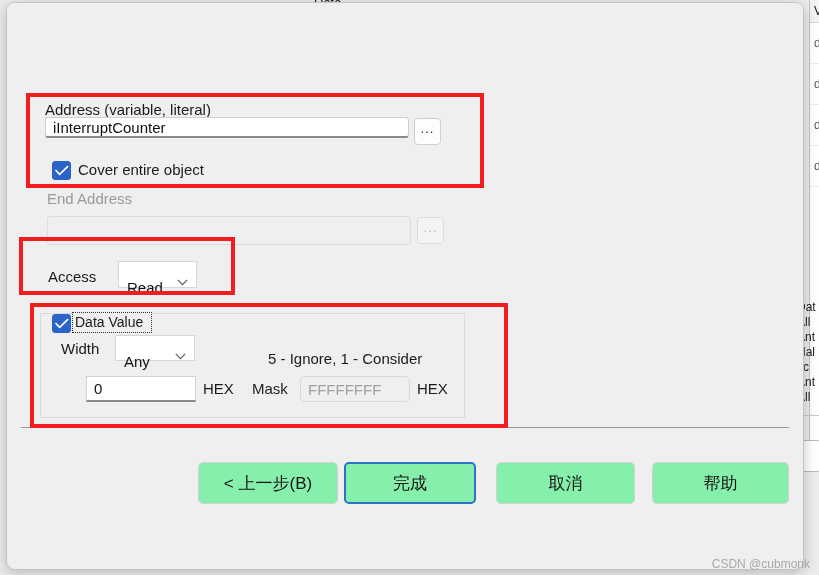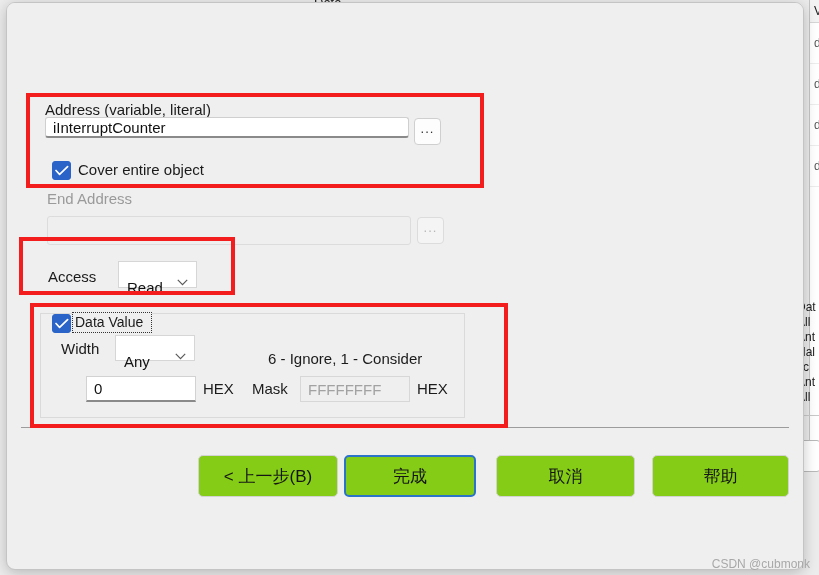--- a/index.html
+++ b/index.html
@@ -195,21 +195,21 @@
   .txtfield.flat {
     background: #ffffff;
     border: 1px solid #d2d2d2;
     border-bottom: 2px solid #8a8a8a;
     border-radius: 0;
   }
   .txtfield.maskfield {
     background: #efefef;
     border: 1px solid #d7d7d7;
     border-bottom: 1px solid #d7d7d7;
-    border-radius: 0;
+    border-radius: 5px;
     color: #a2a2a2;
   }
 
   .dots-btn {
     position: absolute;
     width: 27px;
     height: 27px;
     background: #fdfdfd;
     border: 1px solid #cfcfcf;
     border-radius: 4px;
@@ -279,31 +279,32 @@
     position: absolute;
     left: 14px;
     top: 424px;
     width: 768px;
     height: 1px;
     background: #9c9c9c;
   }
   .dlgbtn {
     position: absolute;
     height: 42px;
-    background: #84cc16;
+    background: #86efac;
     border: 1px solid #d2d2d2;
     border-radius: 5px;
     box-sizing: border-box;
     font-family: "Liberation Sans", sans-serif;
     font-size: 17px;
     color: #151515;
     cursor: pointer;
     display: flex;
     align-items: center;
     justify-content: center;
+    margin-top: 7px;
   }
   .dlgbtn.default {
     border: 2px solid #2a73c9;
   }
   #btn-back   { left: 191px; top: 452px; width: 140px; }
   #btn-finish { left: 337px; top: 452px; width: 132px; }
   #btn-cancel { left: 489px; top: 452px; width: 139px; }
   #btn-help   { left: 645px; top: 452px; width: 137px; }
 
   
@@ -398,21 +399,21 @@
 
     <div class="combo" style="left:108px; top:332px; width:80px; height:26px;">
       <span class="combo-val">Any</span>
       <span class="chev">
         <svg width="11" height="7" viewBox="0 0 11 7" aria-hidden="true">
           <polyline points="0.8,0.9 5.5,5.6 10.2,0.9" fill="none" stroke="#5a5a5a" stroke-width="1.2"></polyline>
         </svg>
       </span>
     </div>
 
-    <div class="lbl" style="left:261px; top:347px;">6 - Ignore, 1 - Consider</div>
+    <div class="lbl" style="left:261px; top:347px;">5 - Ignore, 1 - Consider</div>
 
     <input class="txtfield flat" style="left: 79px; top: 373px; width: 110px; height: 26px;" value="0">
 
     <div class="lbl" style="left:196px; top:377px;">HEX</div>
 
     <div class="lbl" style="left:245px; top:377px;">Mask</div>
 
     <input class="txtfield maskfield" style="left: 293px; top: 373px; width: 110px; height: 26px;" value="FFFFFFFF">
 
     <div class="lbl" style="left:410px; top:377px;">HEX</div>

